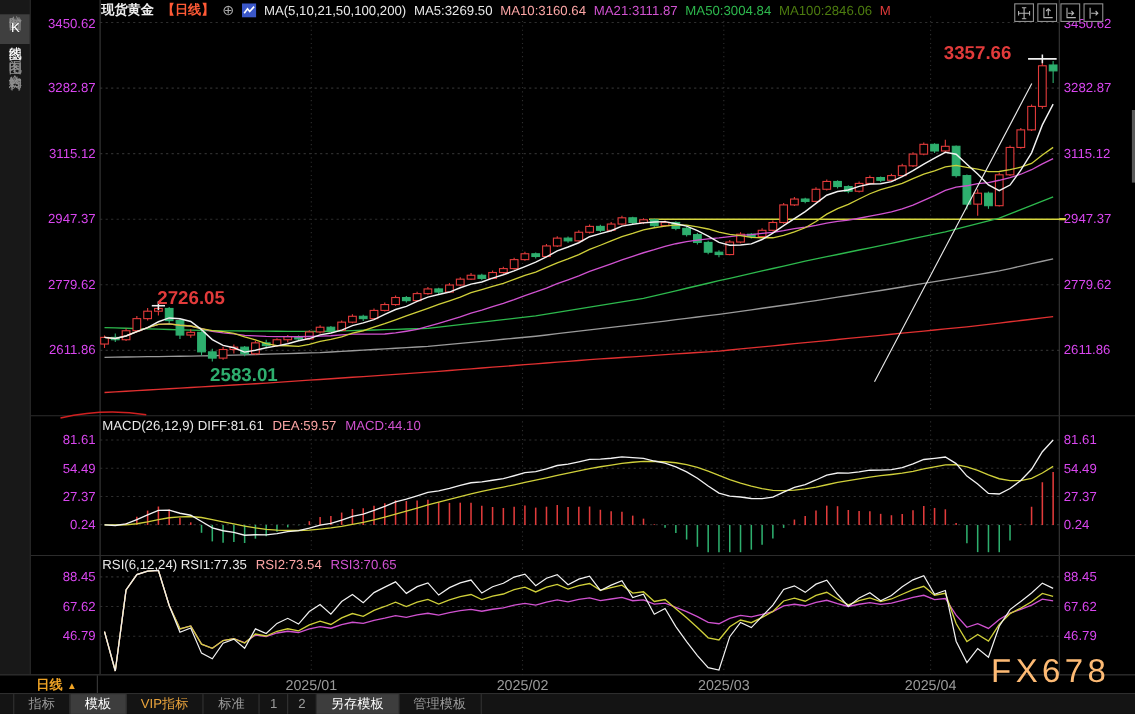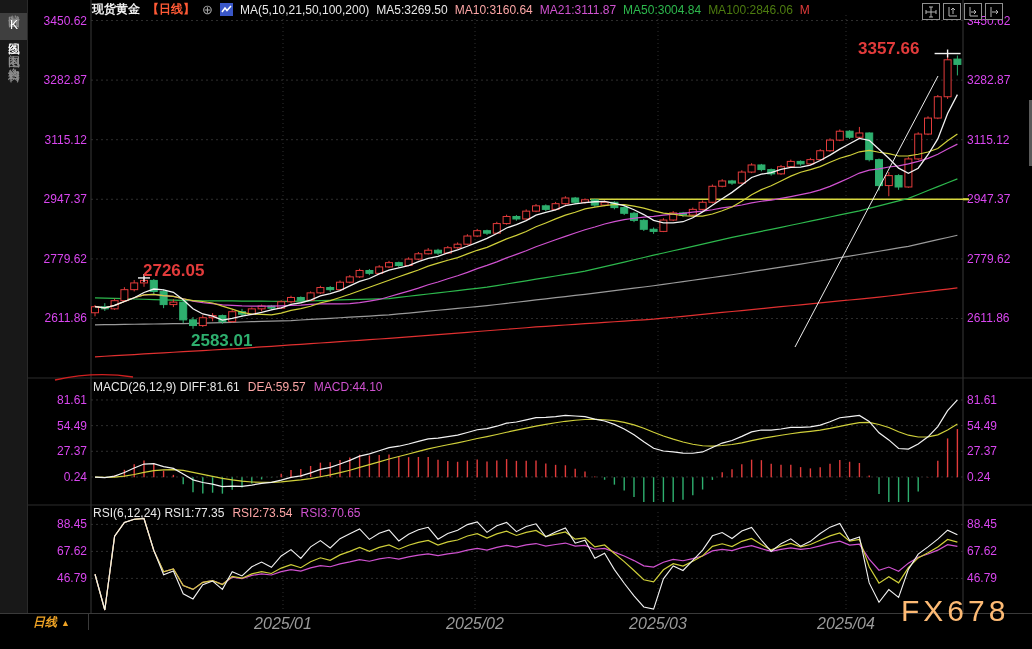--- a/index.html
+++ b/index.html
@@ -18,25 +18,25 @@
   .sym{color:#f0f0f0;font-weight:bold;}
   .plus-ico{color:#a8a8a8;font-size:13px;}
   .hdr-icons{position:absolute;left:922px;top:3px;display:flex;gap:3px;z-index:6;}
   .tool-btn{width:16px;height:15px;border:1px solid #8f8f8f;display:flex;align-items:center;justify-content:center;background:#000;cursor:pointer;}
   
   .ylab{position:absolute;font-size:12px;color:#d946ef;z-index:4;}
   .ylab.l{left:28px;width:59px;text-align:right;}
   .ylab.r{left:967px;width:62px;text-align:left;}
   .panel-hdr{position:absolute;left:93px;display:flex;gap:8px;font-size:12px;white-space:nowrap;z-index:6;}
   .ann{position:absolute;font-size:17px;font-weight:bold;z-index:6;}
-  .xaxis{position:absolute;left:0;top:613px;width:1032px;height:17px;background:#000;border-top:1px solid #3a3a3a;z-index:6;font-style:italic;}
+  .xaxis{position:absolute;left:0;top:613px;width:1032px;height:17px;background:#000;border-top:1px solid #3a3a3a;z-index:6;}
   .period-cell{position:absolute;left:0;top:0;width:89px;height:16px;border-right:1px solid #3a3a3a;
                color:#f0a425;font-weight:bold;font-size:12px;line-height:16px;padding-left:33px;box-sizing:border-box;cursor:pointer;}
   .period-cell .tri{font-size:9px;margin-left:4px;}
-  .xdate{position:absolute;top:1px;transform:translateX(-50%);color:#9a9a9a;font-size:16px;}
+  .xdate{position:absolute;top:1px;transform:translateX(-50%);color:#9a9a9a;font-size:13px;}
   .watermark{position:absolute;left:901px;top:594px;font-size:30px;color:#fdba74;letter-spacing:4px;z-index:7;}
   
   .toolbar{position:absolute;left:0;top:630px;width:1032px;height:19px;background:#141414;border-top:1px solid #2e2e2e;
            display:flex;align-items:stretch;padding-left:12px;box-sizing:border-box;z-index:7;font-size:12px;}
   .tb-item{padding:0 13px;line-height:18px;color:#9a9a9a;border-right:1px solid #323232;cursor:pointer;white-space:nowrap;}
   .tb-item:first-child{border-left:1px solid #323232;}
   .tb-item.selected{background:#3d3d3d;color:#ffffff;}
   .tb-item.vip{color:#e8a33c;}
   .tb-item.num{padding:0 9px;}
   #chart-svg{position:absolute;left:0;top:0;z-index:3;}
@@ -468,13 +468,23 @@
       <span>日线</span><span class="tri">▲</span>
     </div>
     <span class="xdate" style="left:283px">2025/01</span>
     <span class="xdate" style="left:475px">2025/02</span>
     <span class="xdate" style="left:658px">2025/03</span>
     <span class="xdate" style="left:846px">2025/04</span>
   </div>
 
   <div class="watermark">FX678</div>
 
+  <div class="toolbar">
+    <span class="tb-item">指标</span>
+    <span class="tb-item selected">模板</span>
+    <span class="tb-item vip">VIP指标</span>
+    <span class="tb-item">标准</span>
+    <span class="tb-item num">1</span>
+    <span class="tb-item num">2</span>
+    <span class="tb-item selected">另存模板</span>
+    <span class="tb-item">管理模板</span>
+  </div>
 </div>
 
 </body></html>

